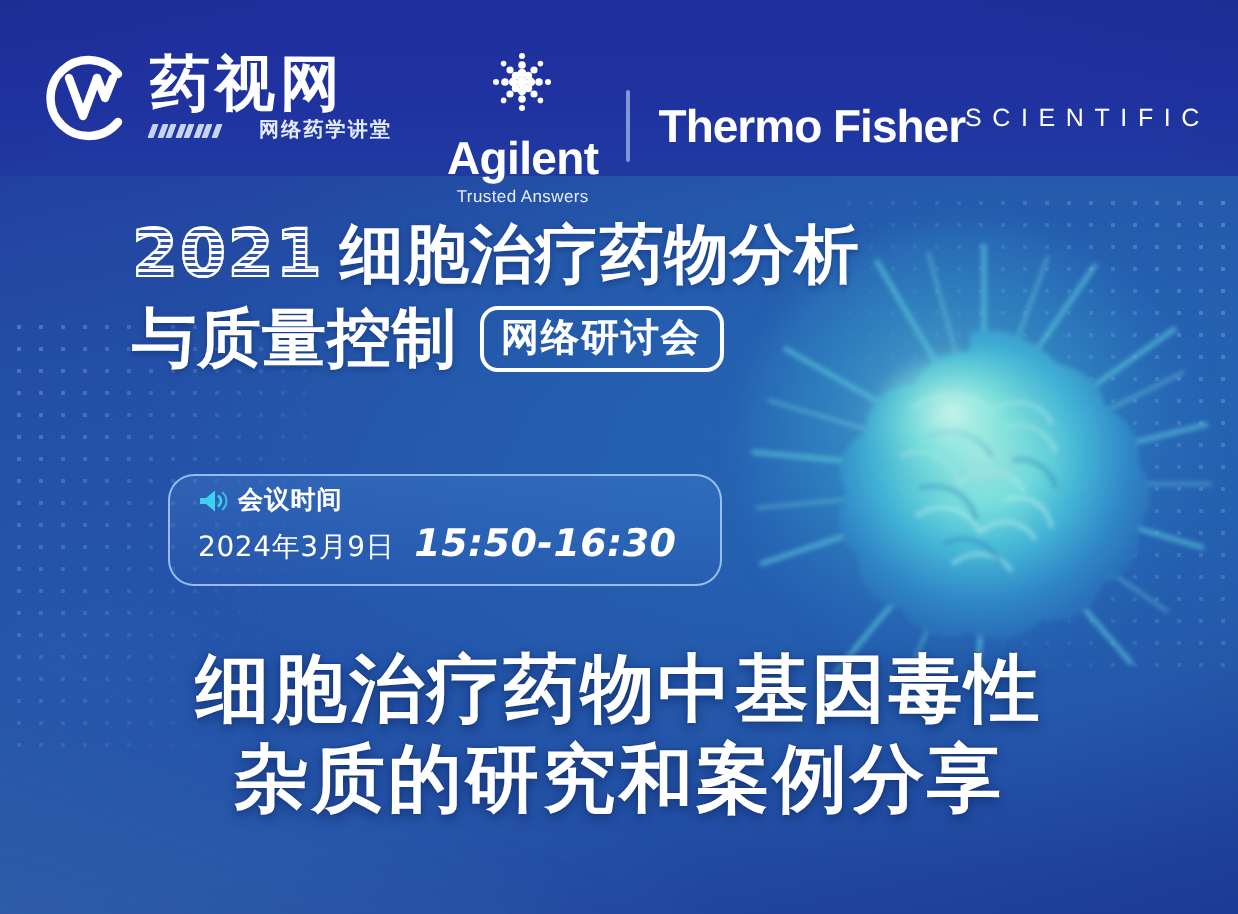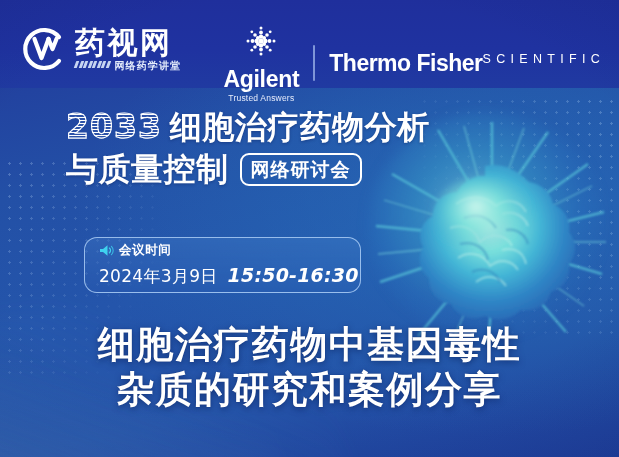--- a/index.html
+++ b/index.html
@@ -74,21 +74,21 @@
     display:flex; align-items:center;
   }
   .brand{ position:absolute; left:16px; top:24px; display:flex; align-items:center; gap:9px; }
   .brand-mark{ width:50px; height:50px; flex:0 0 auto; }
   .brand-text{ display:flex; flex-direction:column; justify-content:center; }
   .brand-cn{
     color:#ffffff; font-size:30px; line-height:30px; font-weight:bold;
     letter-spacing:2.5px;
     font-family:"DejaVu Sans","Liberation Sans",sans-serif;
   }
-  .brand-sub-row{ display:flex; align-items:flex-start; gap:5px; margin-top:3px; }
+  .brand-sub-row{ display:flex; align-items:center; gap:20px; margin-top:3px; }
   .brand-slash{ display:flex; gap:1.5px; height:7px; align-items:flex-end; }
   .brand-slash i{ display:block; width:3px; height:7px; background:#c6d4f2; transform:skewX(-20deg); border-radius:.5px; }
   .brand-en{
     color:#e3ebfb; font-size:10px; line-height:10px; letter-spacing:1.1px; font-weight:bold;
     font-family:"DejaVu Sans","Liberation Sans",sans-serif;
   }
 
   .partners{ position:absolute; right:14px; top:22px; display:flex; align-items:center; gap:14px; }
   .agilent{ display:flex; align-items:center; gap:7px;flex-direction:column; }
   .agilent-txt{ display:flex; flex-direction:column; align-items:center; }
@@ -133,21 +133,21 @@
     padding:5px 0 0 14px;
   }
   .tb-label-row{ display:flex; align-items:center; gap:5px; }
   .spk-icon{ width:15px; height:13px; flex:0 0 auto; }
   .tb-label{
     color:#ffffff; font-size:12.5px; font-weight:bold; letter-spacing:.6px; line-height:14px;
     font-family:"DejaVu Sans","Liberation Sans",sans-serif;
   }
   .tb-value-row{ display:flex; align-items:baseline; gap:10px; margin-top:3px; }
   .tb-date{
-    color:#ffffff; font-size:17px; line-height:33px; letter-spacing:.3px;
+    color:#ffffff; font-size:14px; line-height:20px; letter-spacing:.3px;
     font-family:"DejaVu Sans","Liberation Sans",sans-serif;
   }
   .tb-time{
     color:#ffffff; font-size:19px; line-height:24px; font-weight:bold; font-style:italic;
     letter-spacing:.2px;
     font-family:"DejaVu Sans","Liberation Sans",sans-serif;
   }
 
   
   .headline{
@@ -317,21 +317,21 @@
 
       <div class="tfs">
         <div class="tfs-name">Thermo Fisher</div>
         <div class="tfs-sci">SCIENTIFIC</div>
       </div>
     </div>
   </div>
 
   <div class="title-block">
     <div class="t-row1">
-      <span class="year">2033</span>
+      <span class="year">2021</span>
       <span class="t-cn">细胞治疗药物分析</span>
     </div>
     <div class="t-row2">
       <span class="t-cn">与质量控制</span>
       <span class="badge">网络研讨会</span>
     </div>
   </div>
 
   <div class="timebox">
     <div class="tb-label-row">

